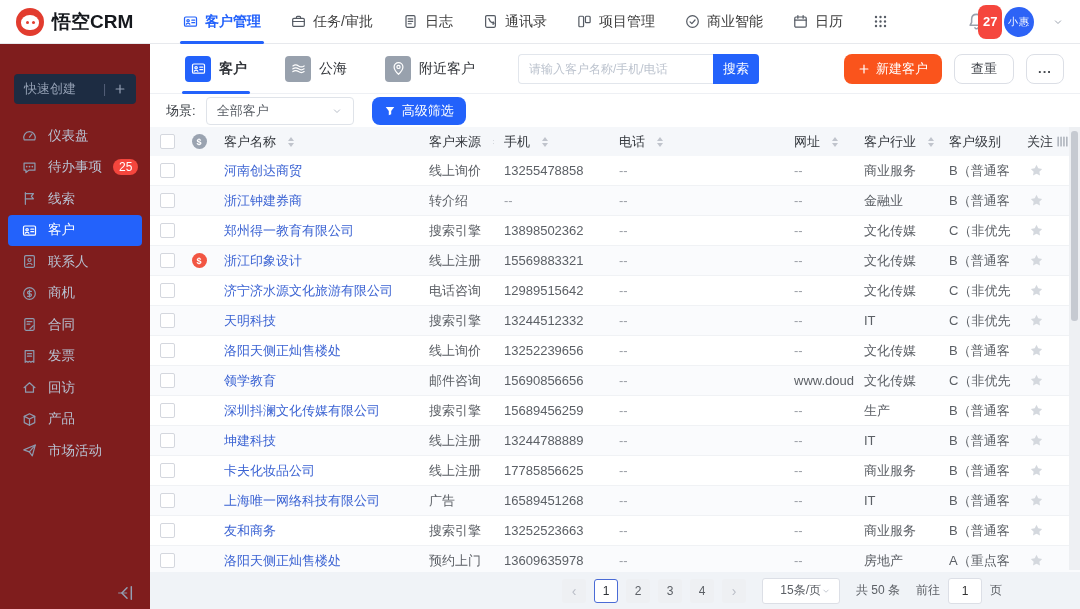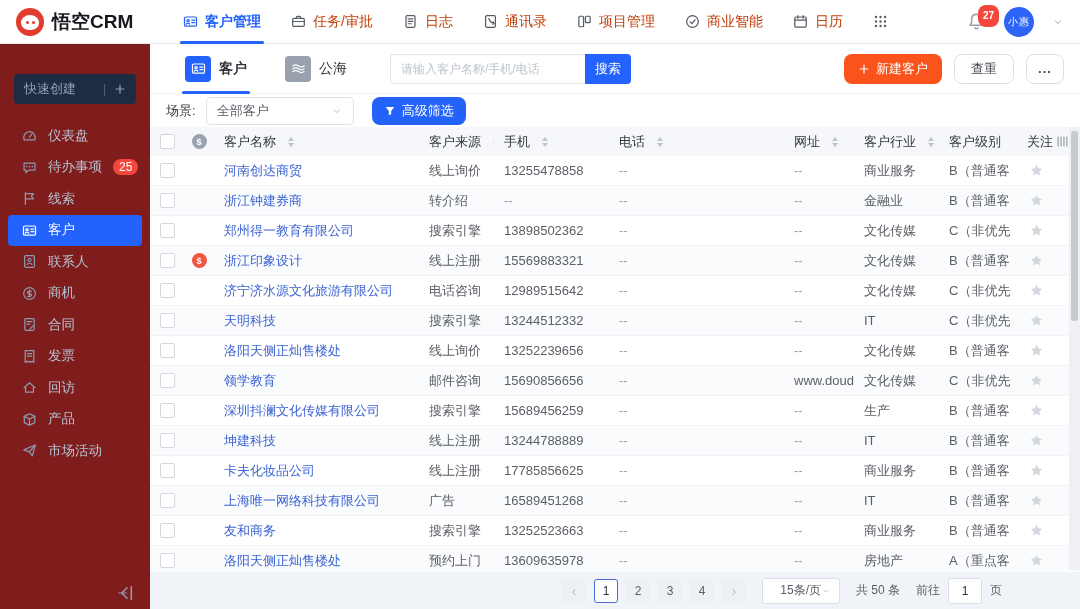--- a/index.html
+++ b/index.html
@@ -10,31 +10,31 @@
 
   
   .navbar{position:absolute;left:0;top:0;width:1080px;height:44px;background:#fff;
           border-bottom:1px solid #e7e9ed;display:flex;align-items:center;padding:0 16px;box-sizing:border-box;z-index:5}
   .brand{display:flex;align-items:center;gap:8px;width:142px;flex:none}
   .logo{width:28px;height:28px;border-radius:50%;background:#e23c2f;position:relative;flex:none}
   .logo::before{content:'';position:absolute;left:5px;top:7px;width:18px;height:15px;background:#fff;border-radius:50% 50% 46% 46%}
   .logo::after{content:'';position:absolute;left:10px;top:13px;width:3px;height:3px;border-radius:50%;background:#e23c2f;box-shadow:6px 0 0 #e23c2f}
   .brand-text{font-size:19px;font-weight:700;color:#15181d;white-space:nowrap}
   .nav-items{display:flex;align-items:center;height:44px;margin-left:10px}
-  .nav-item{display:flex;align-items:center;gap:7px;height:44px;padding:0 15px;font-size:14px;color:#c2410c;
+  .nav-item{display:flex;align-items:center;gap:7px;height:44px;padding:0 15px;font-size:14px;color:#404040;
             cursor:pointer;position:relative;white-space:nowrap}
   .nav-item .ic{width:15px;height:15px;color:#555b64}
   .nav-item.active{color:#2362fb;font-weight:700}
   .nav-item.active .ic{color:#2362fb}
   .nav-item.active::after{content:'';position:absolute;left:12px;right:12px;bottom:0;height:3px;border-radius:2px;background:#2362fb}
   .nav-right{margin-left:auto;display:flex;align-items:center;gap:18px}
   .bell-wrap{position:relative;cursor:pointer}
   .bell-wrap .ic{width:19px;height:19px;color:#9aa1ad}
-  .nav-badge{position:absolute;top:-7px;left:11px;background:#f5463d;color:#fff;font-size:10px;line-height:14px;
-             padding:4px 5px;border-radius:8px;font-weight:700}
+  .nav-badge{position:absolute;top:-7px;left:11px;background:#f5463d;color:#fff;font-size:13px;line-height:14px;
+             padding:10px 5px;border-radius:8px;font-weight:700}
   .avatar{width:30px;height:30px;border-radius:50%;background:#2d63f6;color:#fff;font-size:10px;display:flex;
           align-items:center;justify-content:center;cursor:pointer;letter-spacing:1px}
   .nav-caret{width:12px;height:12px;color:#9aa1ad;cursor:pointer}
 
   
   .sidebar{position:absolute;left:0;top:44px;bottom:0;width:150px;background:#7f1d1d;box-sizing:border-box;padding-top:30px}
   .quick-create{margin:0 14px;height:30px;background:#1d2c42;border-radius:4px;display:flex;align-items:center;
                 padding:0 10px;color:#94a0b4;font-size:13px;cursor:pointer}
   .qc-sep{margin-left:auto;color:#55617a;font-size:12px;margin-right:8px}
   .quick-create .ic{width:12px;height:12px;color:#94a0b4}
@@ -382,20 +382,31 @@
       <div class="tab">
         <span class="tab-ic">
             <span>
               <svg class="ic" viewBox="0 0 16 16">
                 <path d="M2 5.3c2-1.4 4-1.4 6 0s4 1.4 6 0M2 8.3c2-1.4 4-1.4 6 0s4 1.4 6 0M2 11.3c2-1.4 4-1.4 6 0s4 1.4 6 0"></path>
               </svg>
             </span>
           </span>
         <span class="tab-label">公海</span>
       </div>
+      <div class="tab">
+        <span class="tab-ic">
+            <span>
+              <svg class="ic" viewBox="0 0 16 16">
+                <path d="M8 1.7a4.7 4.7 0 0 1 4.7 4.7C12.7 9.7 8 14.2 8 14.2S3.3 9.7 3.3 6.4A4.7 4.7 0 0 1 8 1.7z"></path>
+                <circle cx="8" cy="6.3" r="1.7"></circle>
+              </svg>
+            </span>
+          </span>
+        <span class="tab-label">附近客户</span>
+      </div>
     </div>
     <div class="search-group">
       <input class="search-input" placeholder="请输入客户名称/手机/电话" style="">
       <button class="search-btn">搜索</button>
     </div>
     <div class="toolbar-right">
       <button class="btn btn-orange">
         <span>
             <svg class="ic" viewBox="0 0 16 16">
               <path d="M8 2.8v10.4M2.8 8h10.4" stroke-width="1.6"></path>

